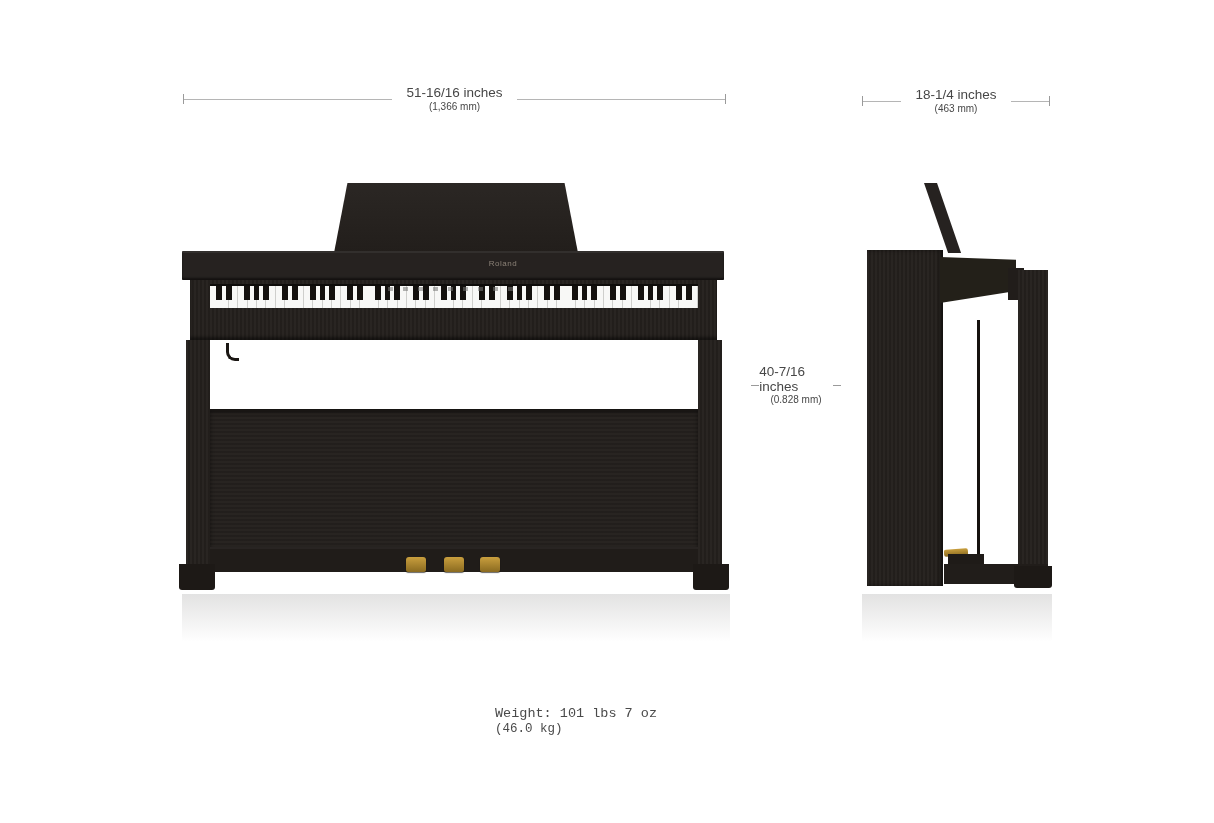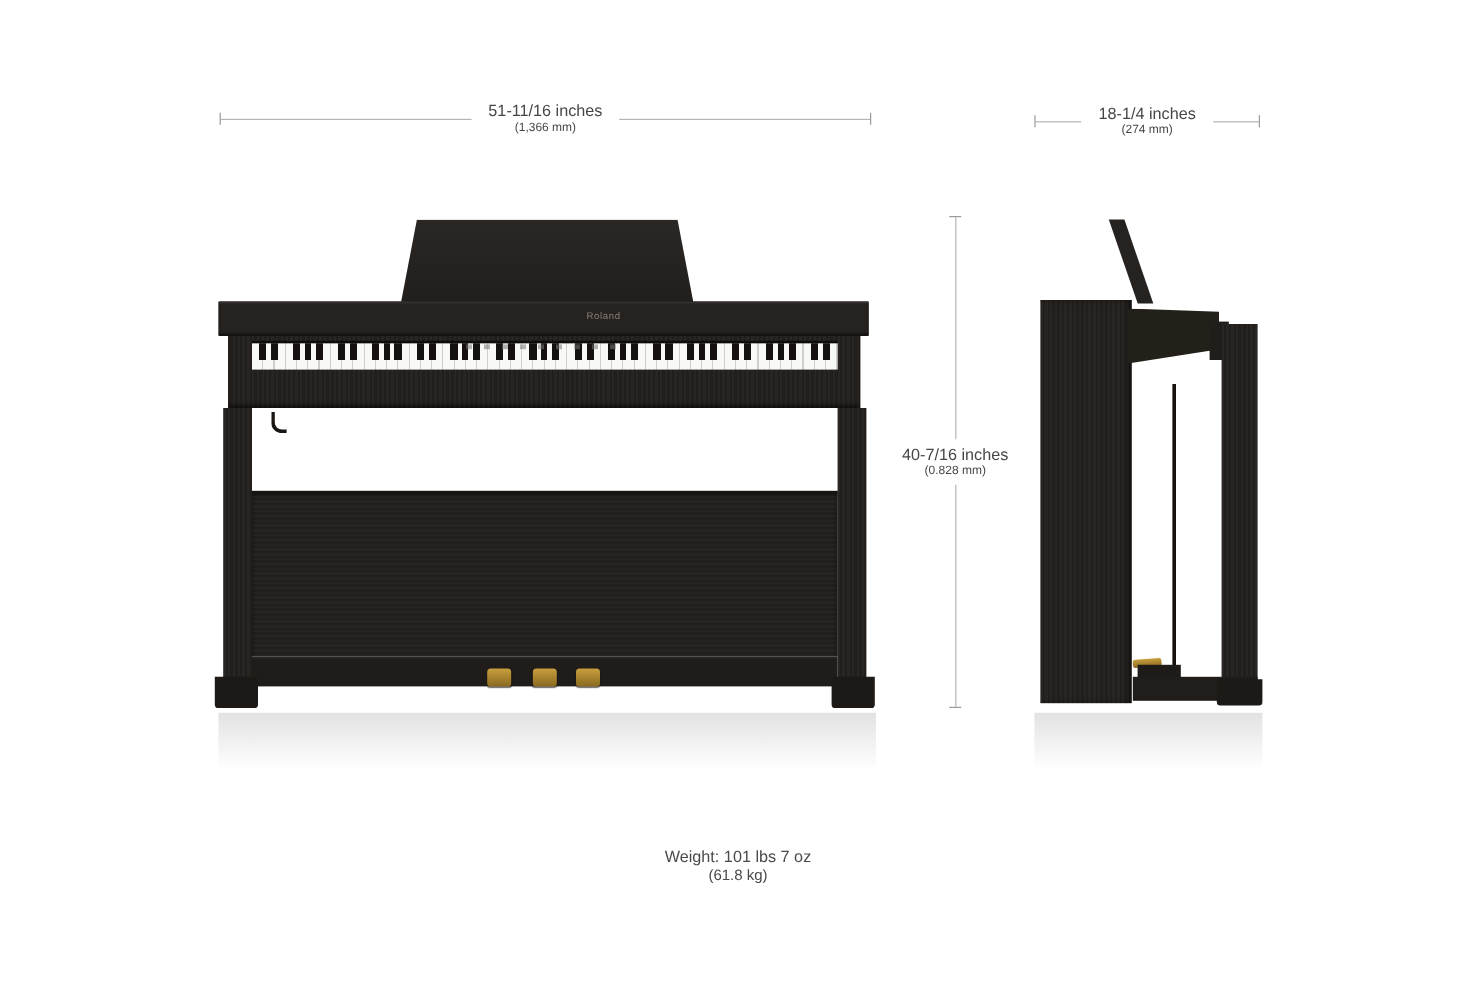--- a/index.html
+++ b/index.html
@@ -3,21 +3,21 @@
 <meta charset="utf-8">
 <style>
   html,body{margin:0;padding:0;background:#ffffff;}
   #stage{
     position:relative;width:1214px;height:823px;background:#ffffff;overflow:hidden;
     font-family:"Liberation Sans", sans-serif;color:#4a4a4a;
   }
   .abs{position:absolute;}
   
   .dim-h{display:flex;align-items:center;}
-  .dim-v{display:flex;flex-direction:column;align-items:center;}
+  .dim-v{display:flex;flex-direction:row;align-items:center;}
   .dline-h{flex:1;height:1px;background:#b5b5b5;}
   .dline-v{flex:1;width:1px;background:#b5b5b5;}
   .tick-v{width:1px;height:10px;background:#9a9a9a;}
   .tick-h{width:10px;height:1px;background:#9a9a9a;}
   .dim-label{display:flex;flex-direction:column;align-items:center;padding:0 14px;line-height:1.1;}
   .dim-label .l1{font-size:13.5px;color:#474747;}
   .dim-label .l2{font-size:10px;color:#474747;}
   .dim-v .dim-label{padding:6px 0;}
   
   .wood{background-color:#24201d;background-image:repeating-linear-gradient(90deg, rgba(255,255,255,0.022) 0 2px, rgba(0,0,0,0.055) 2px 4px);}
@@ -76,45 +76,45 @@
     background:linear-gradient(#c99f3e,#8a6a20);transform:rotate(-4deg);}
   #side-pedal-box{left:948px;top:554px;width:36px;height:28px;background:#1f1b18;}
   #side-stretcher{left:944px;top:564px;width:104px;height:20px;background:#211d1a;}
   #side-rear-foot{left:1014px;top:566px;width:38px;height:22px;border-radius:0 0 3px 3px;}
   #side-reflection{left:862px;top:594px;width:190px;height:48px;
     background:linear-gradient(180deg,rgba(35,32,30,0.13),rgba(35,32,30,0));}
   
   #dim-width{left:183px;top:84px;width:543px;height:30px;}
   #dim-depth{left:862px;top:86px;width:188px;height:30px;}
   #dim-height{left:751px;top:180px;width:90px;height:410px;}
-  #weight-note{left:495px;top:706px;width:240px;text-align:center;line-height:1.15;}
+  #weight-note{left:495px;top:706px;width:240px;line-height:1.15;font-family:Liberation Mono, monospace;}
   #weight-note .l1{font-size:13.5px;} #weight-note .l2{font-size:12.5px;}
 </style>
 </head>
 <body>
 
 <div id="stage">
 
   <div id="dim-width" class="abs dim-h">
     <span class="tick-v"></span>
     <span class="dline-h"></span>
     <span class="dim-label">
-      <span class="l1">51-11/16 inches</span>
+      <span class="l1">51-16/16 inches</span>
       <span class="l2">(1,366 mm)</span>
     </span>
     <span class="dline-h"></span>
     <span class="tick-v"></span>
   </div>
 
   <div id="dim-depth" class="abs dim-h">
     <span class="tick-v"></span>
     <span class="dline-h"></span>
     <span class="dim-label">
       <span class="l1">18-1/4 inches</span>
-      <span class="l2">(274 mm)</span>
+      <span class="l2">(463 mm)</span>
     </span>
     <span class="dline-h"></span>
     <span class="tick-v"></span>
   </div>
 
   <div id="dim-height" class="abs dim-v">
     <span class="tick-h"></span>
     <span class="dline-v"></span>
     <span class="dim-label">
       <span class="l1">40-7/16 inches</span>
@@ -159,16 +159,16 @@
     <div id="side-pedal-rod" class="abs"></div>
     <div id="side-pedal" class="abs"></div>
     <div id="side-pedal-box" class="abs"></div>
     <div id="side-stretcher" class="abs"></div>
     <div id="side-rear-foot" class="abs dark"></div>
     <div id="side-reflection" class="abs"></div>
   </div>
 
   <div id="weight-note" class="abs">
     <div class="l1">Weight: 101 lbs 7 oz</div>
-    <div class="l2">(61.8 kg)</div>
+    <div class="l2">(46.0 kg)</div>
   </div>
 
 </div>
 
 </body></html>

